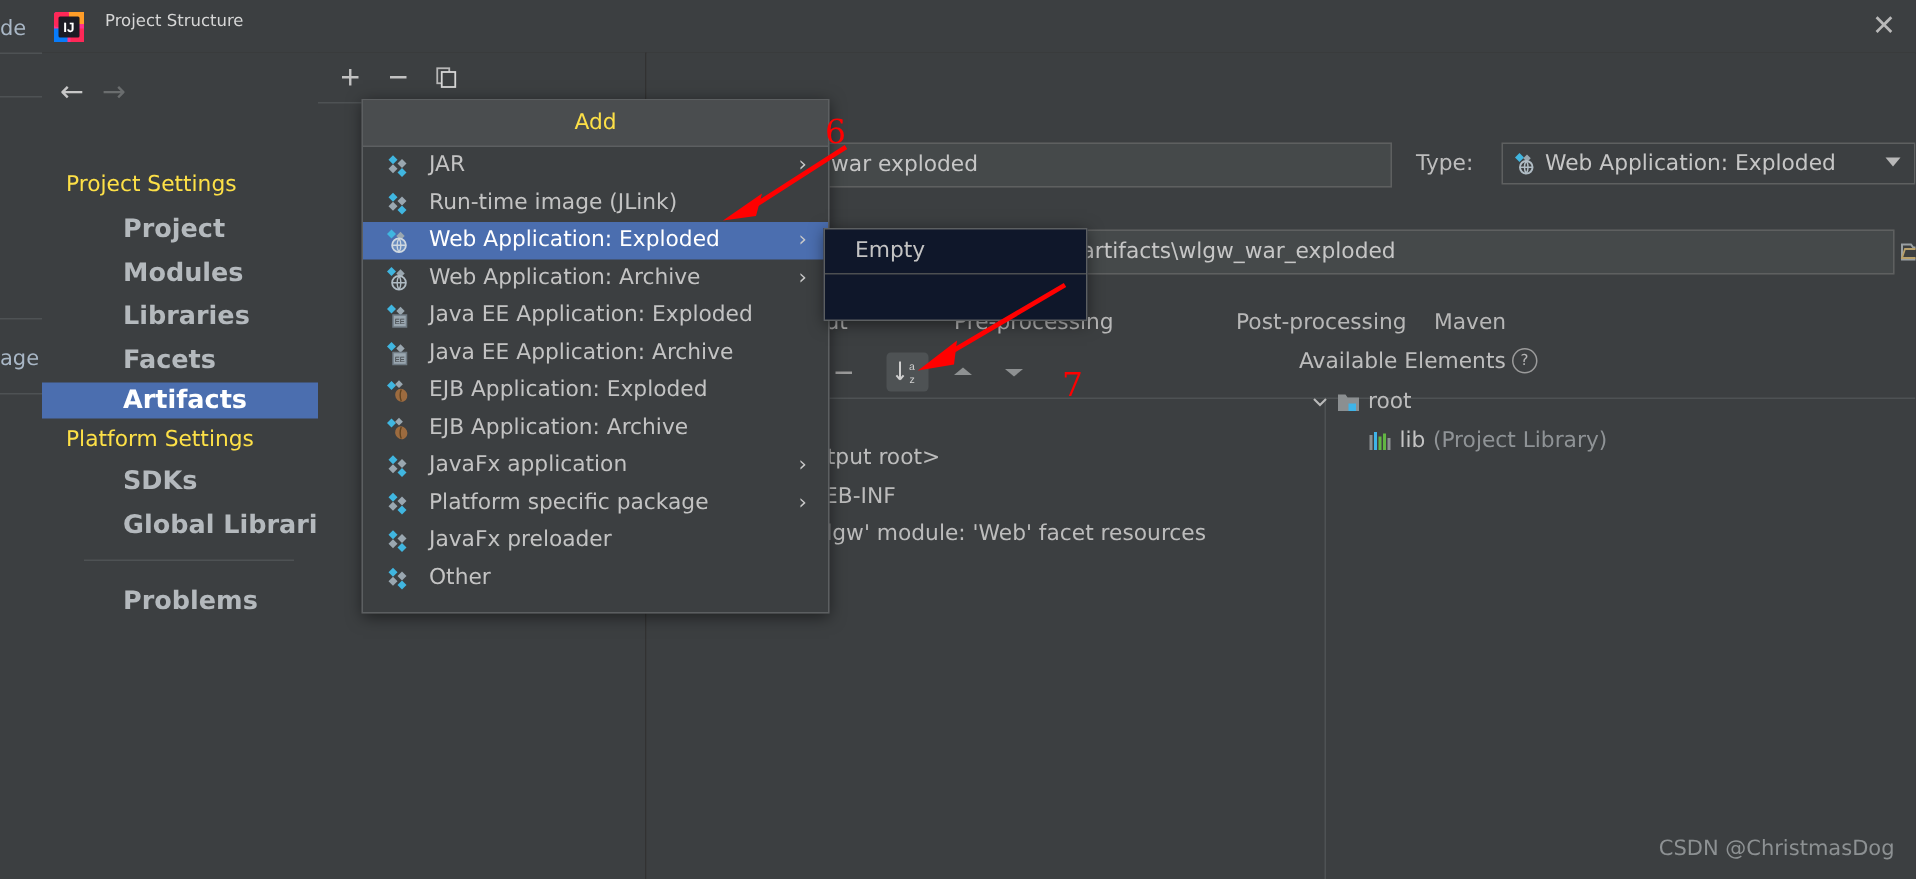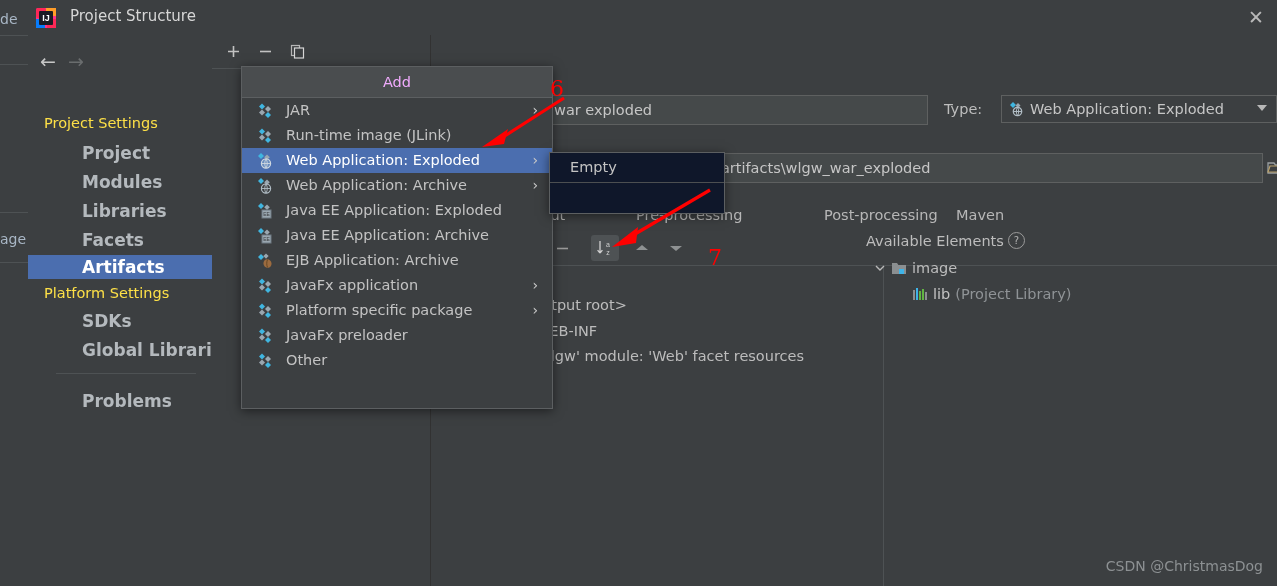--- a/index.html
+++ b/index.html
@@ -15,21 +15,21 @@
   
   .bg-strip{position:absolute;left:0;top:0;width:1277px;height:586px;background:#3c3f41;}
   .bg-line{position:absolute;left:0;width:28px;border-top:1px solid #4e5254;}
   .bg-text{position:absolute;color:#a9b7c6;font-size:14px;white-space:nowrap;}
 
   
   .dialog{position:absolute;left:28px;top:0;width:1249px;height:586px;background:#3c3f41;}
   .titlebar{position:absolute;left:0;top:0;width:1249px;height:35px;background:#3c3f41;
             border-bottom:1px solid #323232;}
   .tb-icon{position:absolute;left:7px;top:7px;width:22px;height:22px;}
-  .tb-title{position:absolute;left:42px;top:7px;font-size:15px;color:#d6d6d6;}
+  .tb-title{position:absolute;left:42px;top:7px;font-size:11px;color:#d6d6d6;}
   .tb-close{position:absolute;right:8px;top:5px;width:26px;height:24px;
             display:flex;align-items:center;justify-content:center;
             color:#b9b9b9;font-size:19px;line-height:1;cursor:pointer;}
 
   
   .leftpanel{position:absolute;left:0;top:35px;width:184px;height:551px;background:#3c3f41;
              border-right:1px solid #323232;}
   .nav-row{position:absolute;left:0;top:10px;width:184px;height:32px;}
   .nav-back,.nav-fwd{position:absolute;top:4px;width:24px;height:24px;
        display:flex;align-items:center;justify-content:center;font-size:19px;cursor:pointer;}
@@ -77,21 +77,21 @@
   .avail-title{position:absolute;left:866px;top:231px;font-size:14.5px;color:#bdbdbd;
                display:flex;align-items:center;gap:4px;}
   .help-ico{display:inline-flex;width:15px;height:15px;border:1px solid #9b9b9b;
             border-radius:50%;align-items:center;justify-content:center;font-size:10px;
             color:#b4b4b4;cursor:pointer;}
   .vsep{position:absolute;top:230px;width:1px;height:356px;background:#4e5254;}
 
   
   .addmenu{position:absolute;left:213px;top:66px;width:310px;height:341px;
            background:#3c3f41;border:1px solid #5c5f61;box-shadow:0 2px 10px rgba(0,0,0,.5);}
-  .addmenu-title{height:30px;line-height:30px;text-align:center;color:#f0abfc;
+  .addmenu-title{height:30px;line-height:30px;text-align:center;color:#fde047;
                  font-size:14.5px;background:#4a4d4f;border-bottom:1px solid #5c5f61;}
   .mi{position:relative;height:25px;line-height:25px;padding-left:44px;color:#c3c3c3;
       font-size:14.5px;white-space:nowrap;cursor:pointer;}
   .mi.sel{background:#4b6eaf;color:#ffffff;}
   .mi .mi-ico{position:absolute;left:14px;top:4px;width:18px;height:18px;}
   .mi .mi-sub{position:absolute;right:14px;top:0;line-height:25px;color:#c9c9c9;font-size:14px;}
 
   
   .submenu{position:absolute;left:521px;top:152px;width:174px;height:60px;
            background:#0f172a;border:1px solid #5c5f61;box-shadow:0 2px 10px rgba(0,0,0,.5);}
@@ -258,21 +258,21 @@
         <svg width="12" height="12" viewBox="0 0 12 12">
             <path d="M2 4l4 4 4-4" stroke="#b9b9b9" stroke-width="1.4" fill="none"></path>
           </svg>
       </span>
       <span>
         <svg width="16" height="15" viewBox="0 0 16 15">
           <path d="M1 2h5l1.4 2H15v9H1z" fill="#8b8f91"></path>
           <rect x="8" y="8" width="5" height="5" fill="#3fb4e8"></rect>
         </svg>
       </span>
-      <span style="font-size:14.5px;color:#bcbcbc;">image</span>
+      <span style="font-size:14.5px;color:#bcbcbc;">root</span>
     </div>
     <div style="position:absolute;left:884px;top:286px;display:flex;align-items:center;gap:5px;">
       <span>
         <svg width="16" height="15" viewBox="0 0 16 15">
           <rect x="1" y="3" width="2" height="10" fill="#8b8f91"></rect>
           <rect x="4" y="1" width="2" height="12" fill="#3fb4e8"></rect>
           <rect x="7" y="4" width="2" height="9" fill="#62b543"></rect>
           <rect x="10" y="2" width="2" height="11" fill="#62b543"></rect>
           <rect x="13" y="5" width="2" height="8" fill="#8b8f91"></rect>
         </svg>
@@ -352,20 +352,31 @@
           <svg width="18" height="18" viewBox="0 0 18 18">
             <path d="M5 1l3 3-3 3-3-3z" fill="#40b6e0"></path>
               <path d="M11 2.5l2.8 2.8L11 8.1 8.2 5.3z" fill="#9aa7b0"></path>
             <rect x="6" y="8" width="9" height="8" fill="#9aa7b0" stroke="#6f7b84"></rect>
             <text x="10.5" y="14" font-size="5" fill="#3c3f41" text-anchor="middle" font-family="sans-serif">EE</text>
           </svg>
         </span>
         <span>Java EE Application: Archive</span>
       </div>
 
+      <div class="mi">
+        <span class="mi-ico">
+          <svg width="18" height="18" viewBox="0 0 18 18">
+            <path d="M5 2l3 3-3 3-3-3z" fill="#40b6e0"></path>
+              <path d="M10 1.5l2.6 2.6L10 6.7 7.4 4.1z" fill="#9aa7b0"></path>
+            <ellipse cx="11.5" cy="11.5" rx="4" ry="4.4" fill="#9c6b3f" transform="rotate(-25 11.5 11.5)"></ellipse>
+            <path d="M11.5 7.6c-1 2.6-1 5.2 0 7.8" stroke="#5f421f" stroke-width=".9" fill="none"></path>
+          </svg>
+        </span>
+        <span>EJB Application: Exploded</span>
+      </div>
 
       <div class="mi">
         <span class="mi-ico">
           <svg width="18" height="18" viewBox="0 0 18 18">
             <path d="M5 2l3 3-3 3-3-3z" fill="#40b6e0"></path>
               <path d="M10 1.5l2.6 2.6L10 6.7 7.4 4.1z" fill="#9aa7b0"></path>
             <ellipse cx="11.5" cy="11.5" rx="4" ry="4.4" fill="#9c6b3f" transform="rotate(-25 11.5 11.5)"></ellipse>
             <path d="M11.5 7.6c-1 2.6-1 5.2 0 7.8" stroke="#5f421f" stroke-width=".9" fill="none"></path>
           </svg>
         </span>

